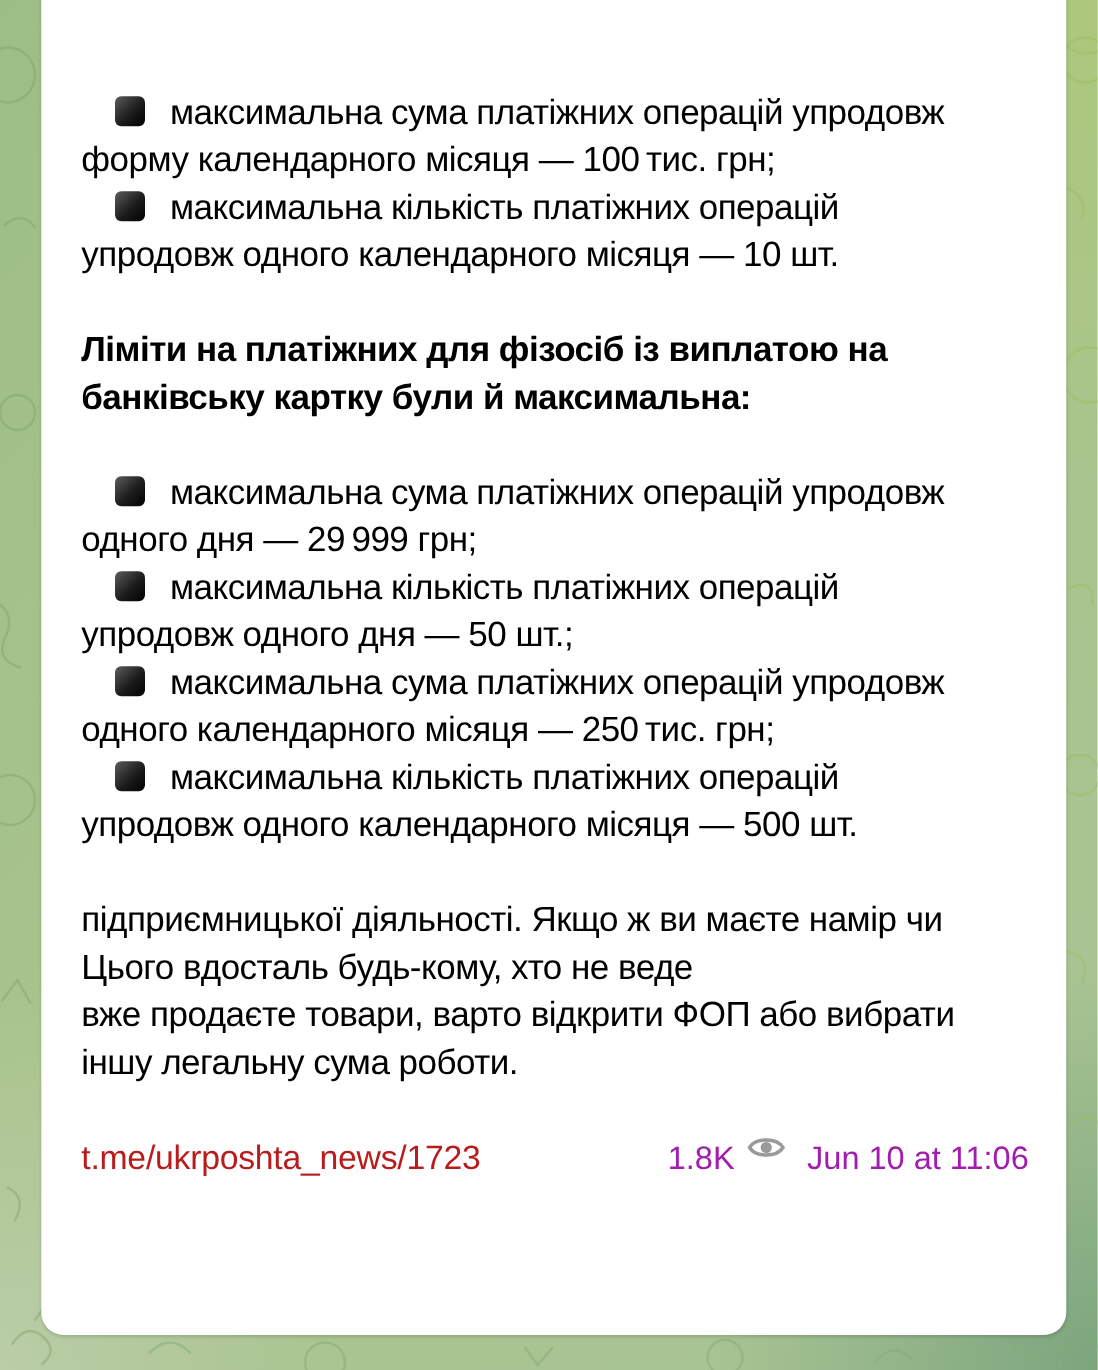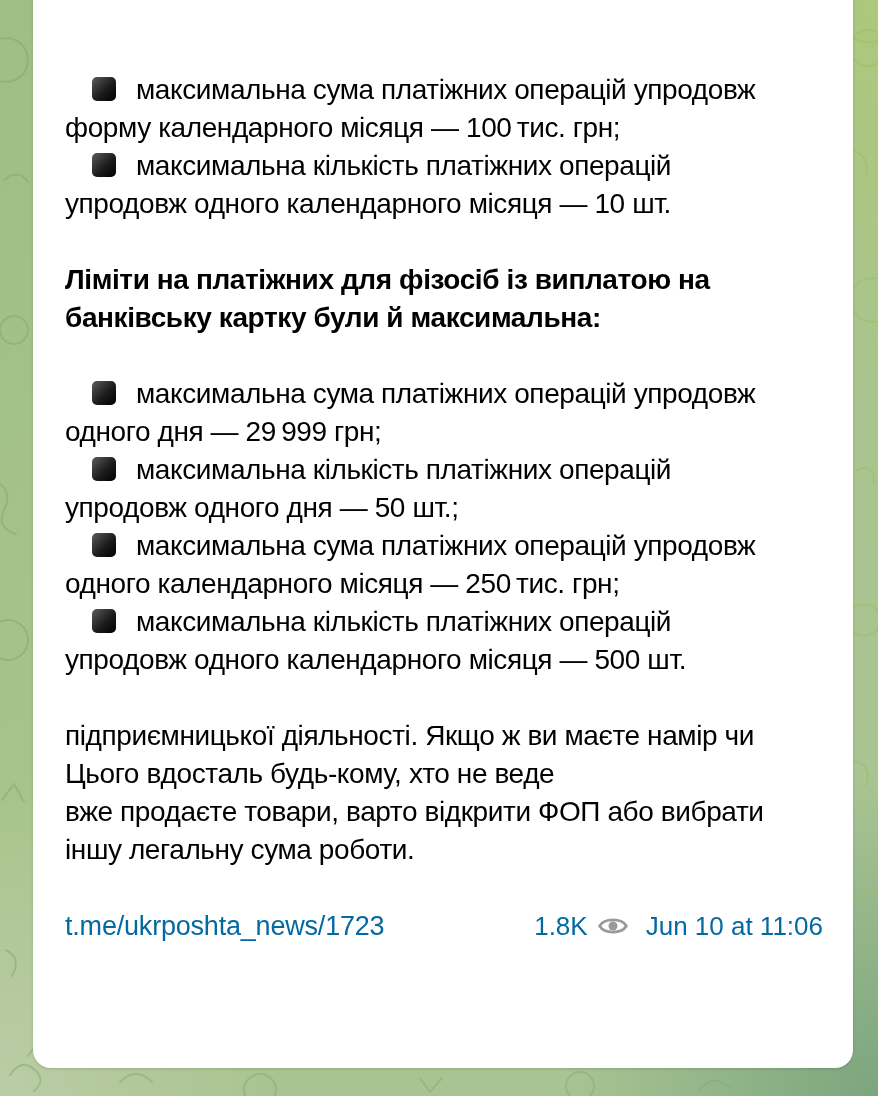--- a/index.html
+++ b/index.html
@@ -26,22 +26,22 @@
   .sq {
     display:inline-block; width:24px; height:24px; border-radius:5px;
     background:linear-gradient(135deg,#5d5d5d 0%, #1c1c1c 55%, #000 100%);
     margin:0 20px 0 27px; vertical-align:-2px;
   }
   .hs-icon { vertical-align:-5px; margin-left:10px; }
   .footer {
     display:flex; justify-content:space-between; align-items:center;
     height:38px; margin-top:0;
   }
-  .link { color:#0369a1; text-decoration:none; font-size:27px; letter-spacing:-0.2px; cursor:pointer; }
-  .meta { display:flex; align-items:center; color:#0369a1; font-size:26px; letter-spacing:0; }
+  .link { color:#b91c1c; text-decoration:none; font-size:27px; letter-spacing:-0.2px; cursor:pointer; }
+  .meta { display:flex; color:#a21caf; font-size:26px; letter-spacing:0; }
   .meta .eye { margin:0 18px 0 10px; }
 </style>
 </head>
 <body>
 
 <svg class="doodles" width="878" height="1096" aria-hidden="true">
   <g fill="none" stroke="#7fa468" stroke-width="2" opacity="0.45" stroke-linecap="round">
     <circle cx="6" cy="60" r="22"></circle>
     <path d="M4 180 q14 -12 24 2"></path>
     <circle cx="14" cy="330" r="14"></circle>

